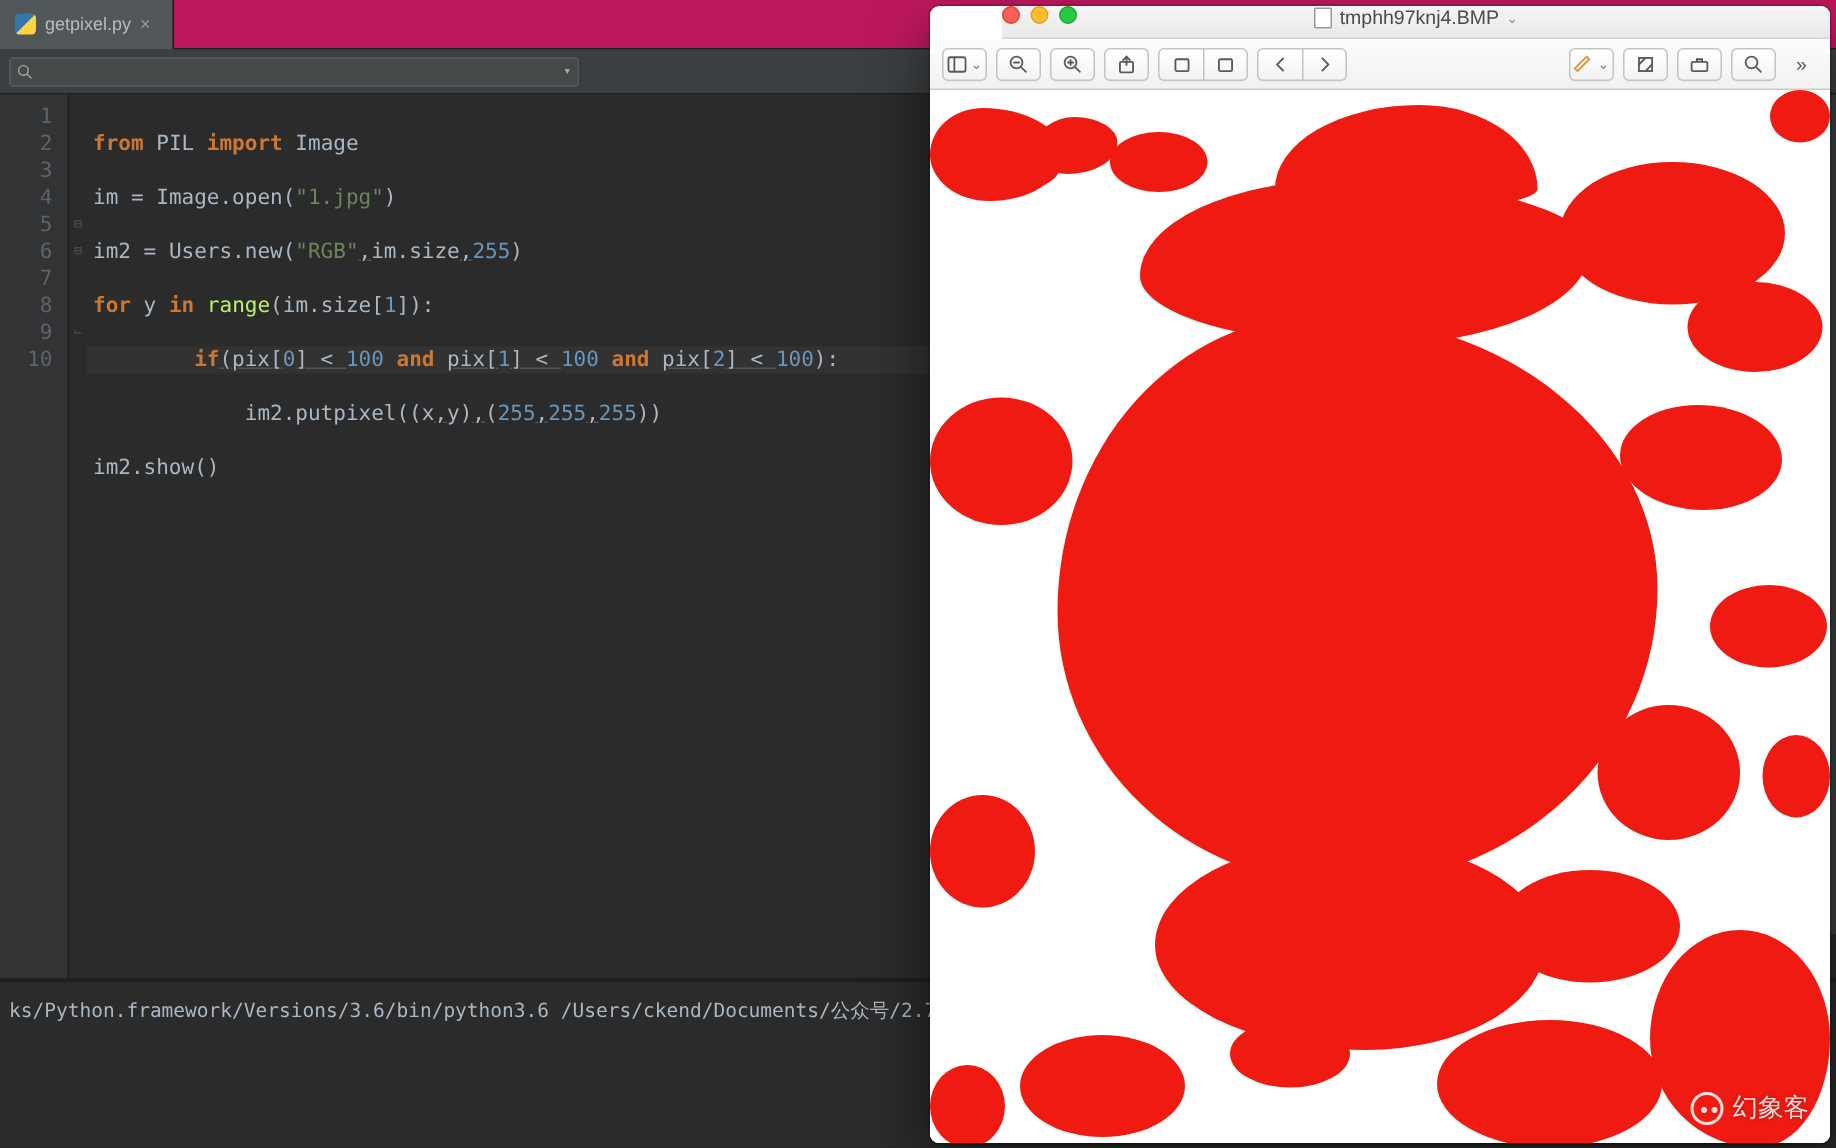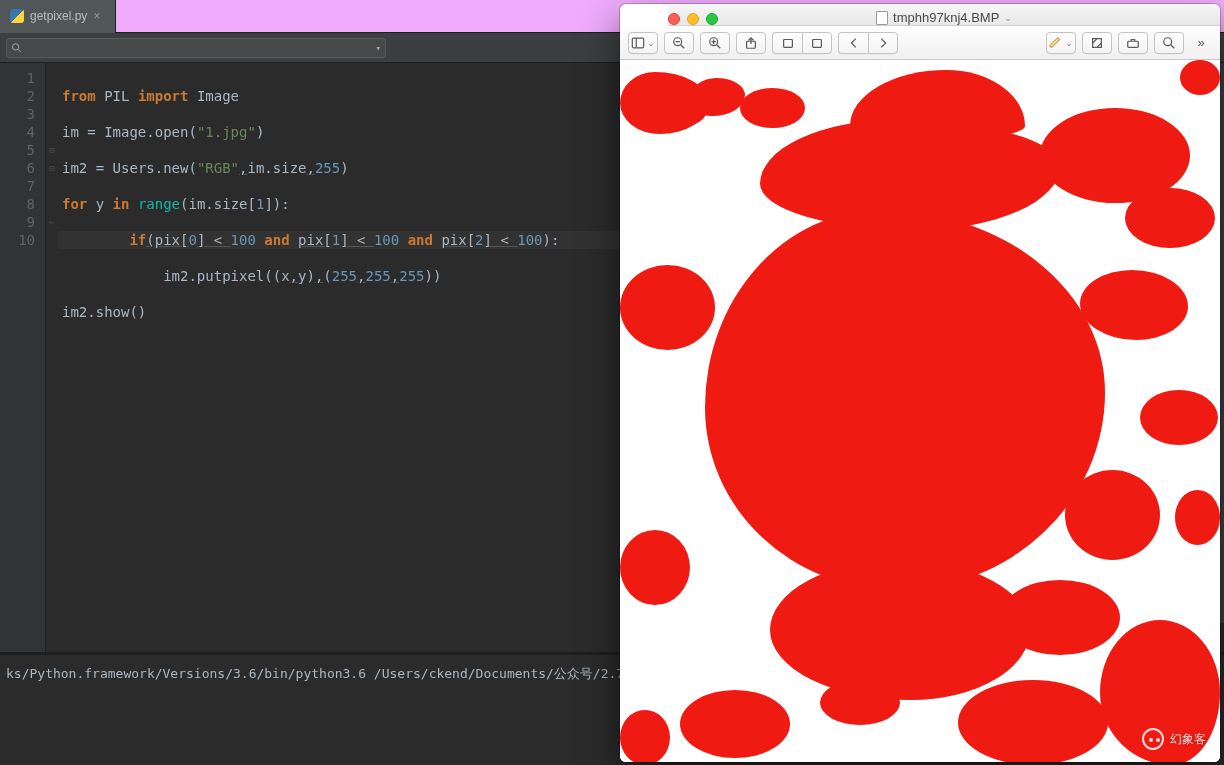--- a/index.html
+++ b/index.html
@@ -18,21 +18,21 @@
   left: 0; top: 0;
   width: 1224px; height: 765px;
   background: #2b2b2b;
   display: flex;
   flex-direction: column;
 }
 
 
 .tabbar {
   height: 33px;
-  background: #f0abfc;
+  background: #be185d;
   display: flex;
   align-items: center;
   border-bottom: 1px solid #1e1e1e;
 }
 .tab {
   height: 33px;
   padding: 0 10px;
   display: flex;
   align-items: center;
   gap: 6px;
@@ -127,21 +127,21 @@
 .foldcol div { height: 18px; color: #555; font-size: 9px; text-align: center; }
 .code {
   padding: 6px 0 0 4px;
   color: #a9b7c6;
   white-space: pre;
 }
 .code .ln { height: 18px; }
 
 .kw { color: #cc7832; font-weight: bold; }
 .id { color: #a9b7c6; }
-.fn { color: #14b8a6; }
+.fn { color: #bef264; }
 .num { color: #6897bb; }
 .str { color: #6a8759; }
 .p  { color: #a9b7c6; }
 .op { color: #a9b7c6; }
 .underline { text-decoration: underline; text-decoration-color: #555; }
 
 .editor .caret-line {
   position: absolute;
   left: 0; right: 0;
   top: 168px;
@@ -183,21 +183,21 @@
   display: flex;
   flex-direction: column;
   overflow: hidden;
   font-family: -apple-system,"Helvetica Neue",sans-serif;
 }
 .pv-titlebar {
   height: 22px;
   background: linear-gradient(#f6f6f6,#e8e8e8);
   border-bottom: 1px solid #d0d0d0;
   display: flex;
-  align-items: flex-end;
+  align-items: flex-start;
   padding: 0 0;
   gap: 7px;
   position: relative;
   margin-left: 48px;
 }
 .traffic-light { width: 12px; height: 12px; border-radius: 50%; }
 .tl-red { background: #ff5f57; border: 0.5px solid #e33e32; }
 .tl-yellow { background: #ffbd2e; border: 0.5px solid #e0a027; }
 .tl-green { background: #28c940; border: 0.5px solid #17a82f; }
 .pv-title {
@@ -270,21 +270,21 @@
 
 
 .watermark {
   position: absolute;
   right: 14px; bottom: 12px;
   display: flex;
   align-items: center;
   gap: 6px;
   color: rgba(255,255,255,0.85);
   font-family: "PingFang SC","Helvetica Neue",sans-serif;
-  font-size: 12px;
+  font-size: 17px;
   text-shadow: 0 0 3px rgba(0,0,0,0.25);
 }
 .watermark .bubble {
   width: 22px; height: 22px;
   border: 2px solid rgba(255,255,255,0.85);
   border-radius: 50%;
   position: relative;
 }
 .watermark .bubble::before, .watermark .bubble::after {
   content:""; position: absolute;

